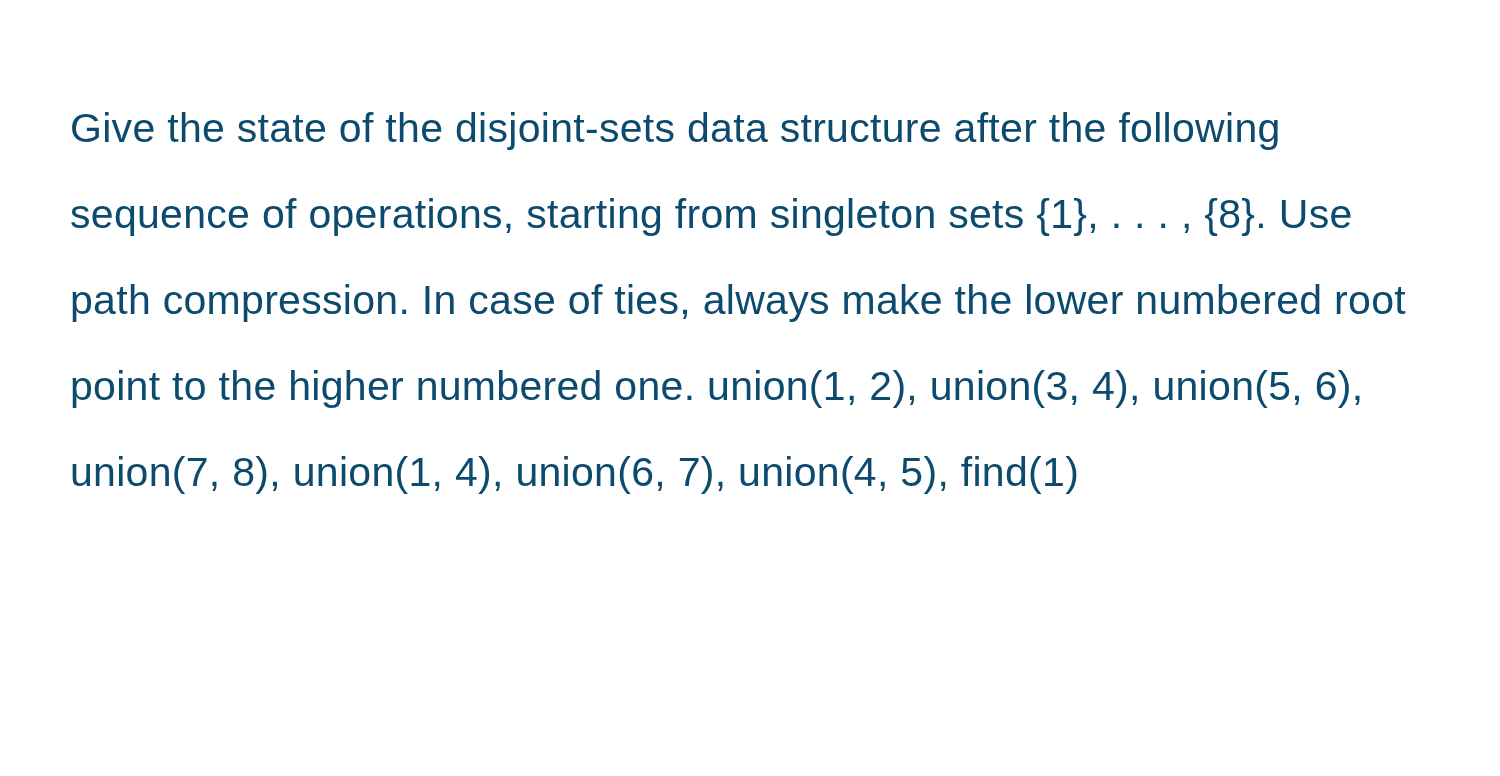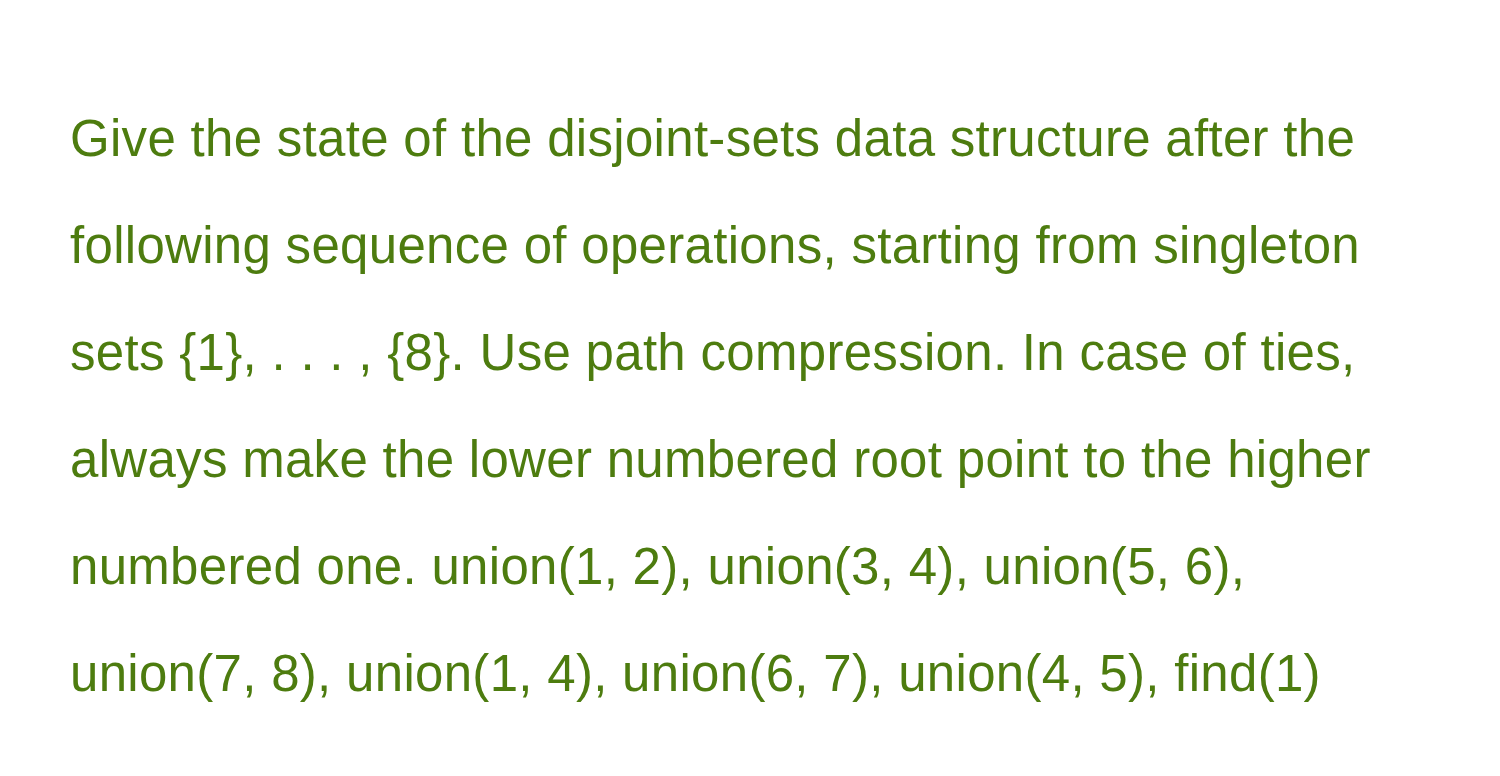--- a/index.html
+++ b/index.html
@@ -9,23 +9,23 @@
     }
     body {
       width: 1500px;
       height: 776px;
       background: #ffffff;
       font-family: -apple-system, BlinkMacSystemFont, 'Segoe UI', Helvetica, Arial, sans-serif;
       padding: 85px 70px;
       overflow: hidden;
     }
     .content {
-      font-size: 51px;
+      font-size: 41px;
       line-height: 2.1;
-      color: #4d7c0f;
+      color: #0c4a6e;
       letter-spacing: 0.3px;
     }
     .para {
       display: inline;
     }
   </style>
 </head>
 <body>
 
 <div class="content">

